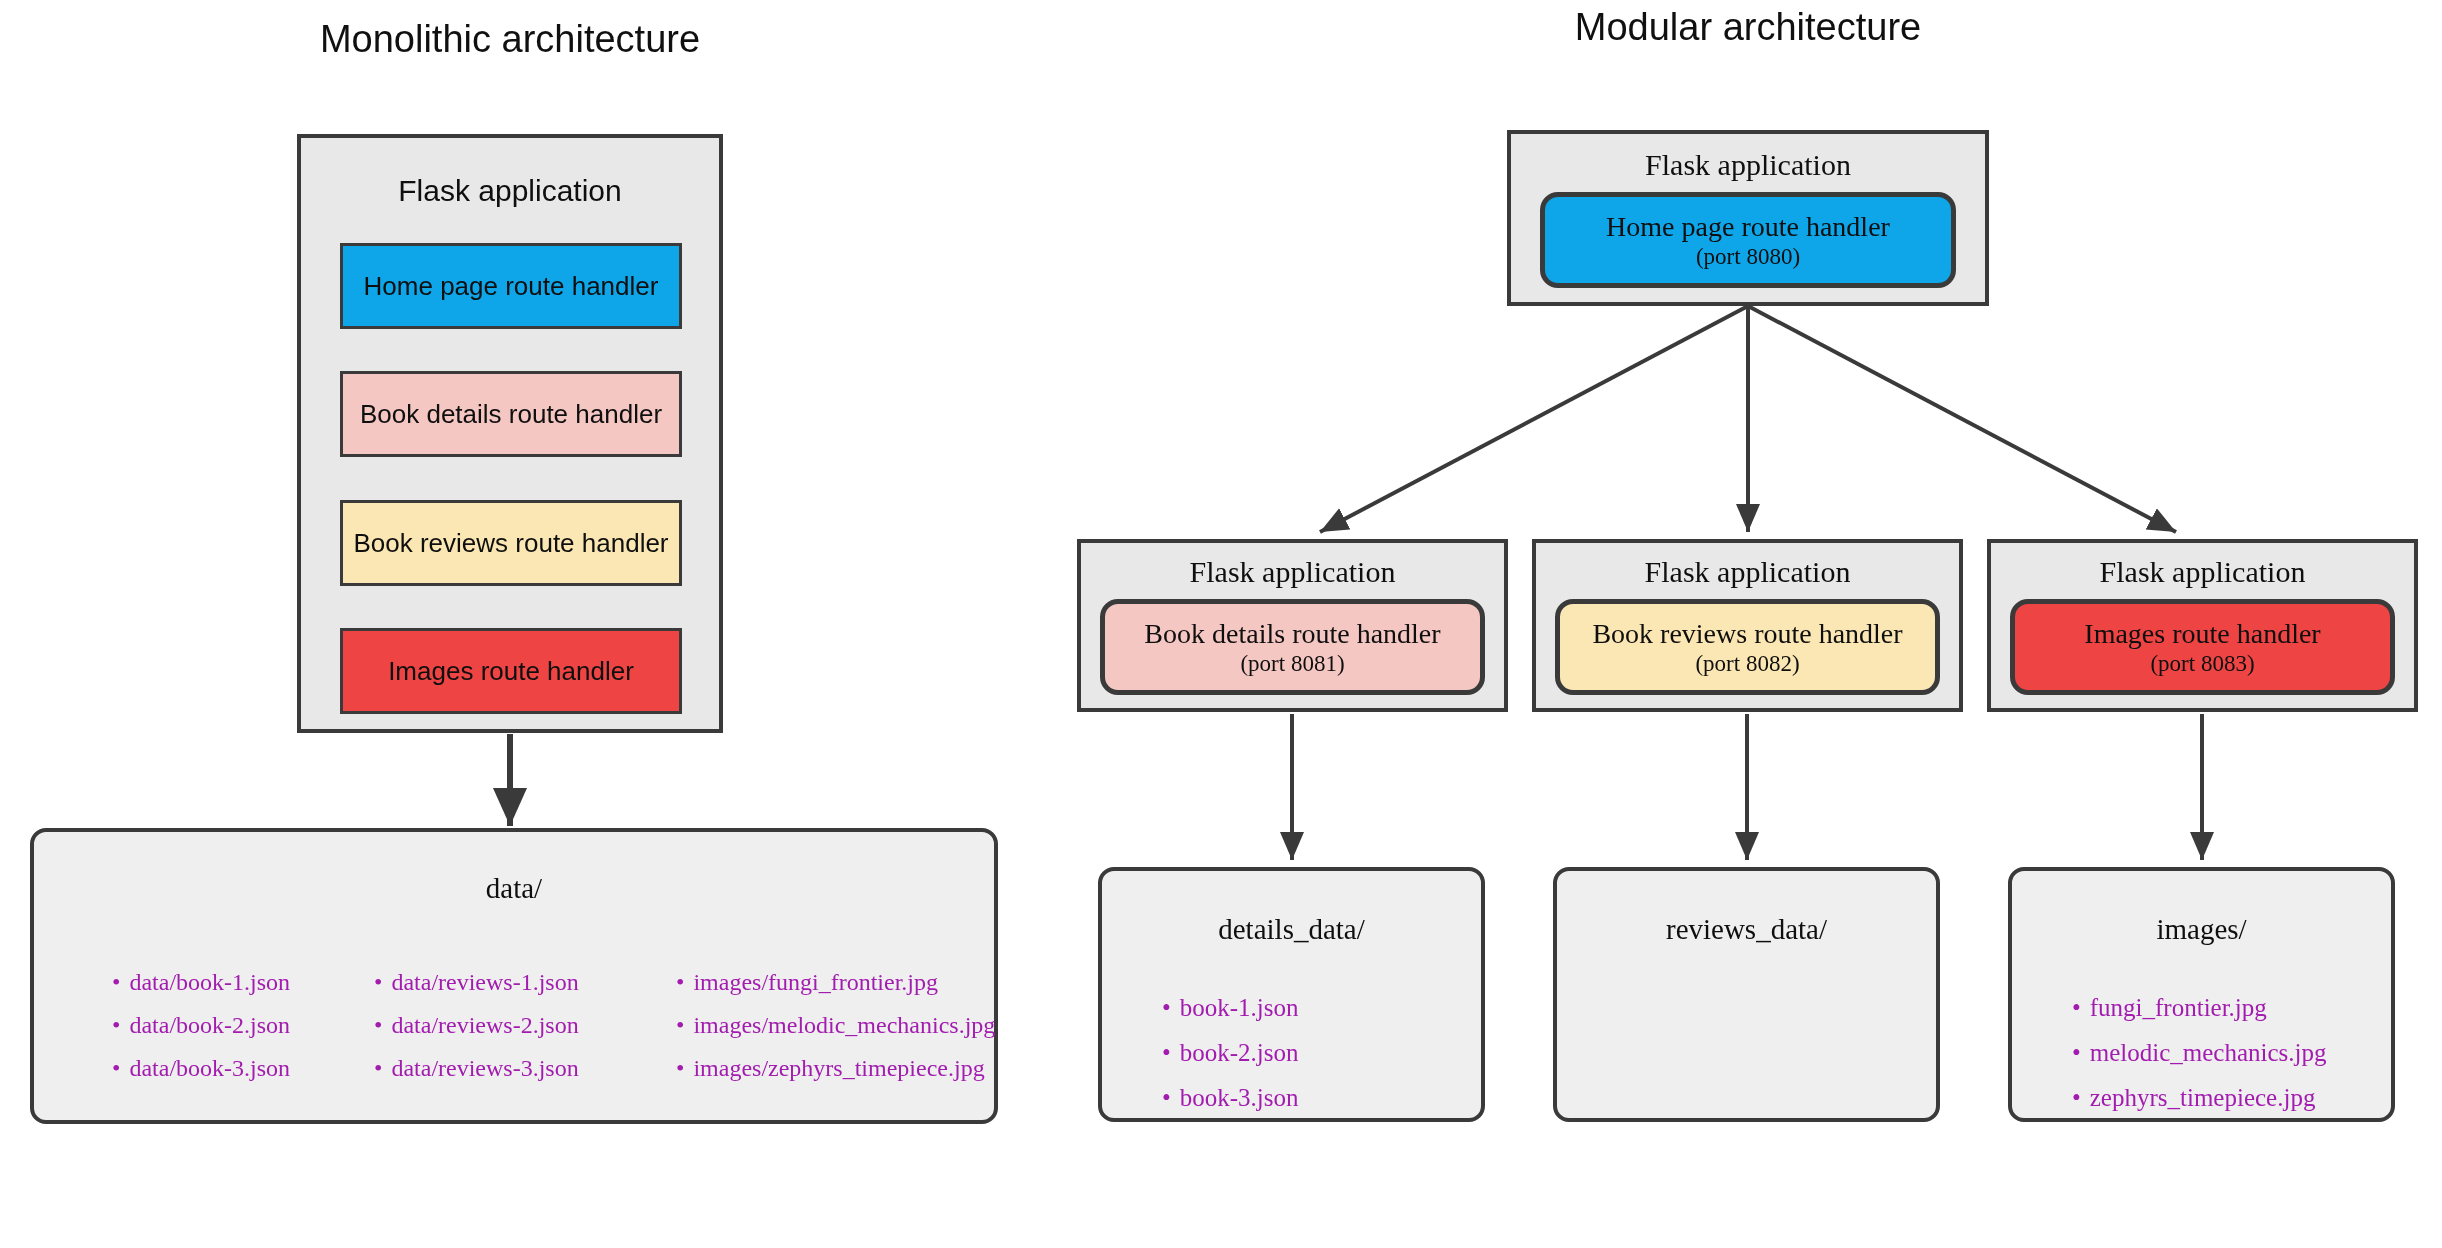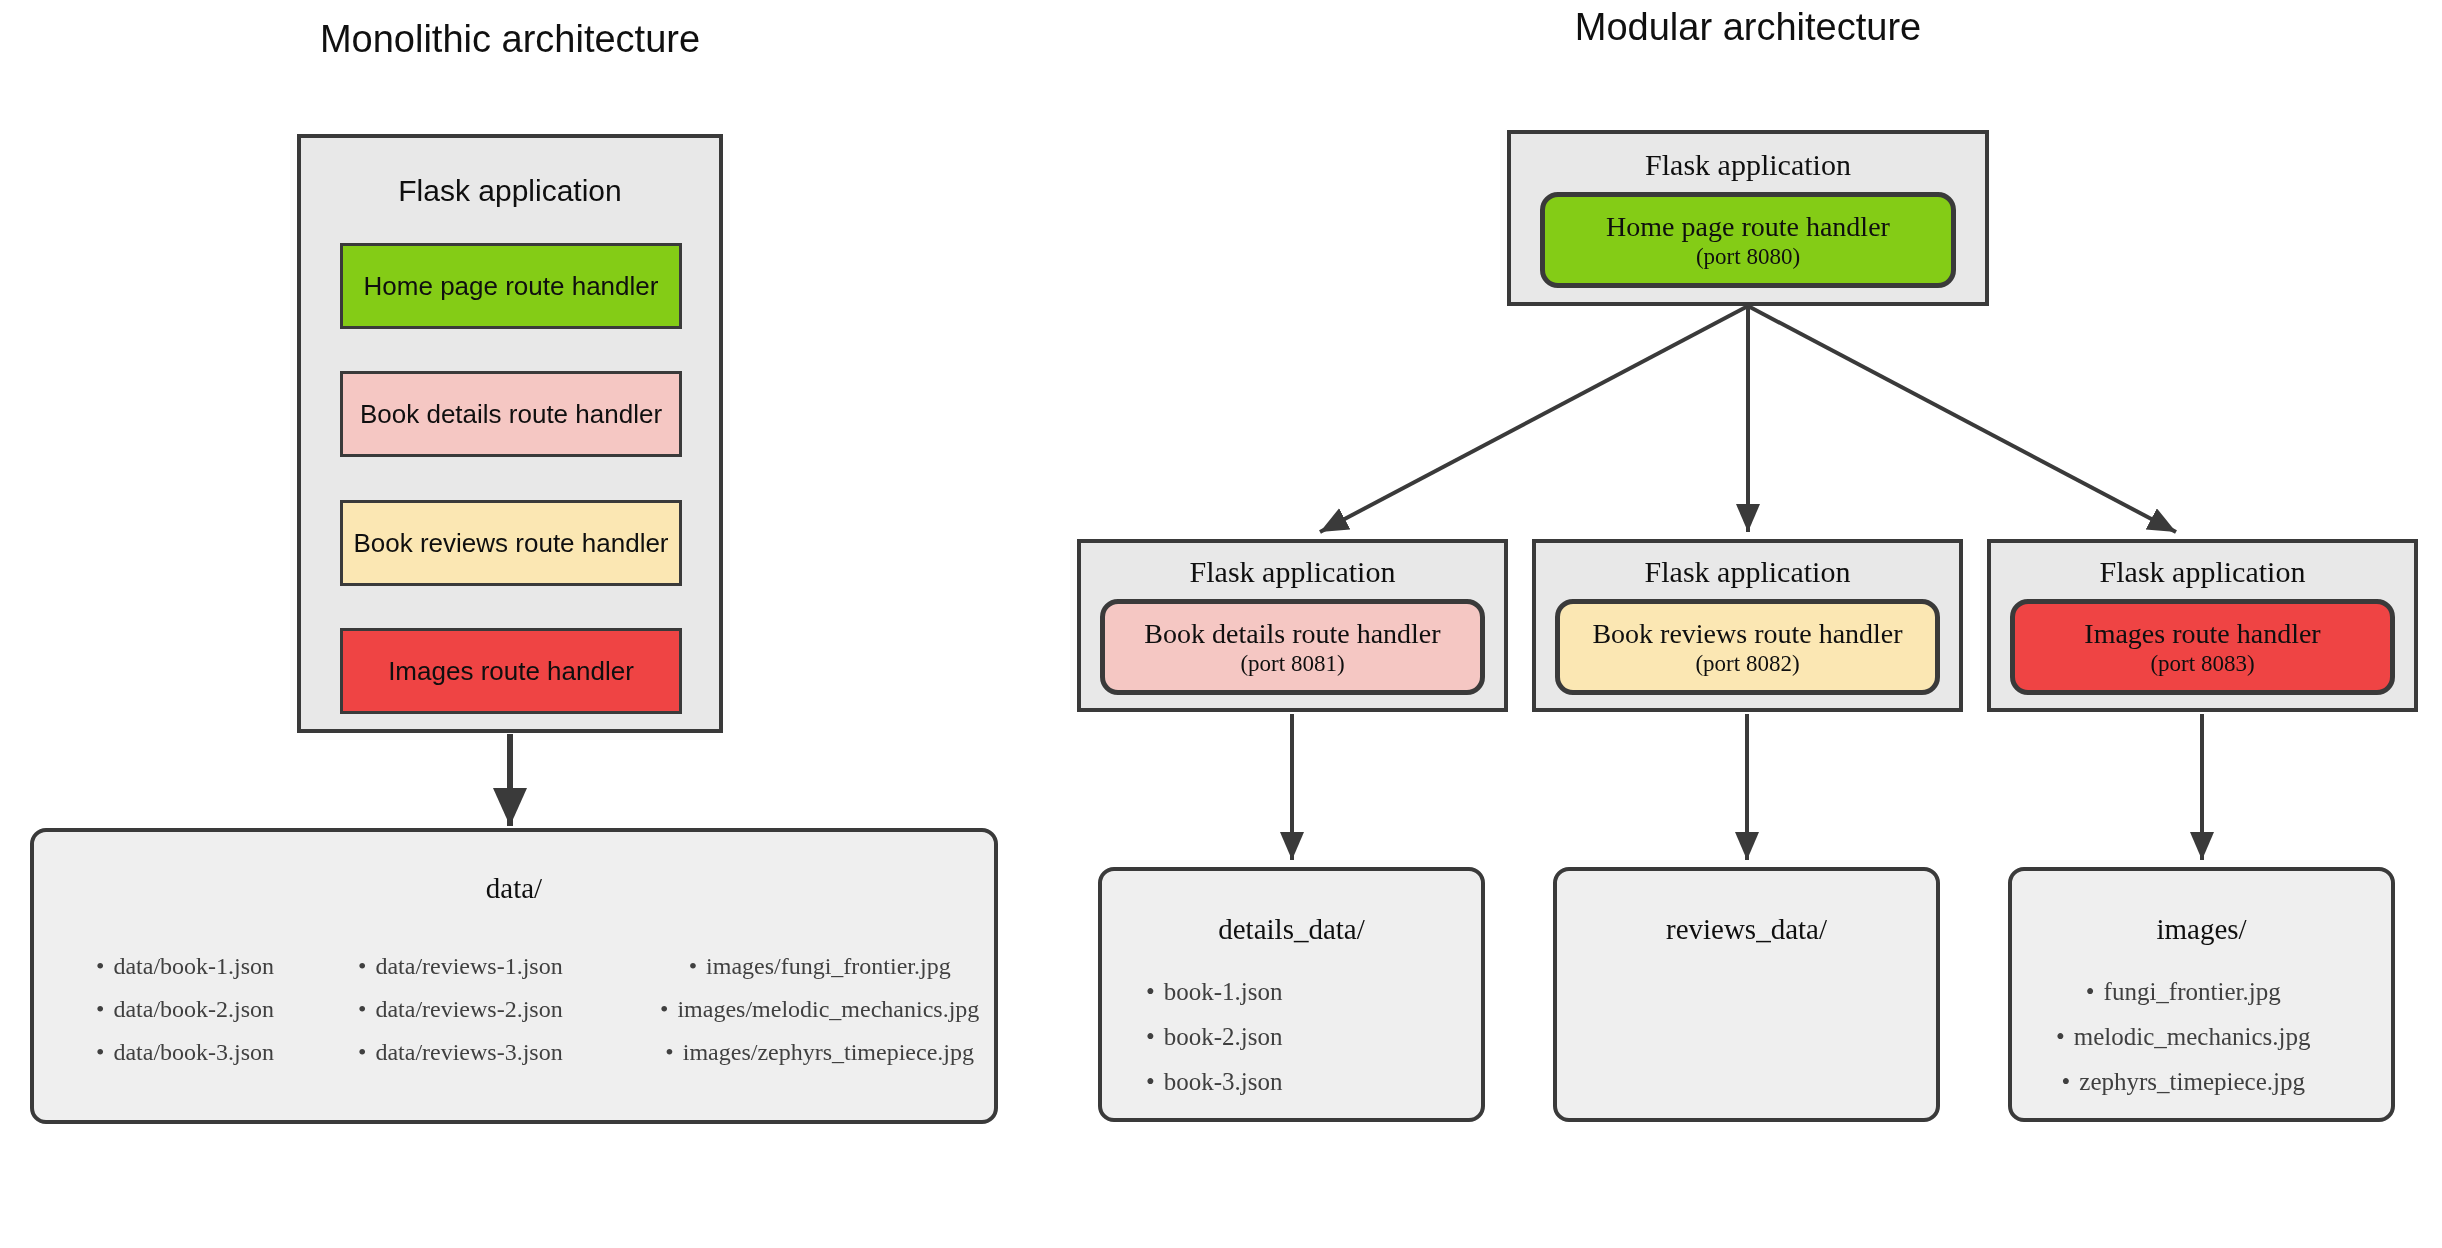--- a/index.html
+++ b/index.html
@@ -28,32 +28,32 @@
   .mono-app { left:297px; top:134px; width:426px; height:599px; }
   .mono-app .app-title { top:36px; font-size:30px; font-family:"Liberation Sans", sans-serif; }
   .handler {
     position:absolute; left:39px; width:342px; height:86px;
     border:3px solid #3a3a3a; box-sizing:border-box;
     display:flex; align-items:center; justify-content:center;
     font-size:26px; color:#0f0f0f; white-space:nowrap;
   }
   .h0 { top:105px; } .h1 { top:233px; } .h2 { top:362px; } .h3 { top:490px; }
 
-  .fill-blue     { background:#84cc16; }
+  .fill-blue     { background:#0ea5e9; }
   .fill-pink     { background:#f5c7c3; }
   .fill-yellow   { background:#fbe7b3; }
   .fill-lavender { background:#ef4444; }
 
   
   .store-box {
     position:absolute; background:#efefef; border:4px solid #3a3a3a; border-radius:16px;
     box-sizing:border-box; font-family:"Liberation Serif", serif; color:#0f0f0f;padding-left:13px;
   }
   .store-title { position:absolute; left:0; width:100%; text-align:center; font-size:29px; white-space:nowrap; }
-  .files { list-style:none; margin:0; padding:0; position:absolute; font-size:24px; color:#404040;text-align:center; }
+  .files { list-style:none; margin:16px; padding:0; position:absolute; font-size:24px; color:#a21caf; }
   .files li { line-height:43px; white-space:nowrap; }
   .files li::before { content:"\2022"; margin-right:9px; }
 
   .mono-store { left:30px; top:828px; width:968px; height:296px; }
   .mono-store .store-title { top:40px; }
   .mono-store .files { top:113px; }
   .mono-store .col0 { left:62px; } .mono-store .col1 { left:324px; } .mono-store .col2 { left:626px; }
 
   
   .root-app { left:1507px; top:130px; width:482px; height:176px; }

